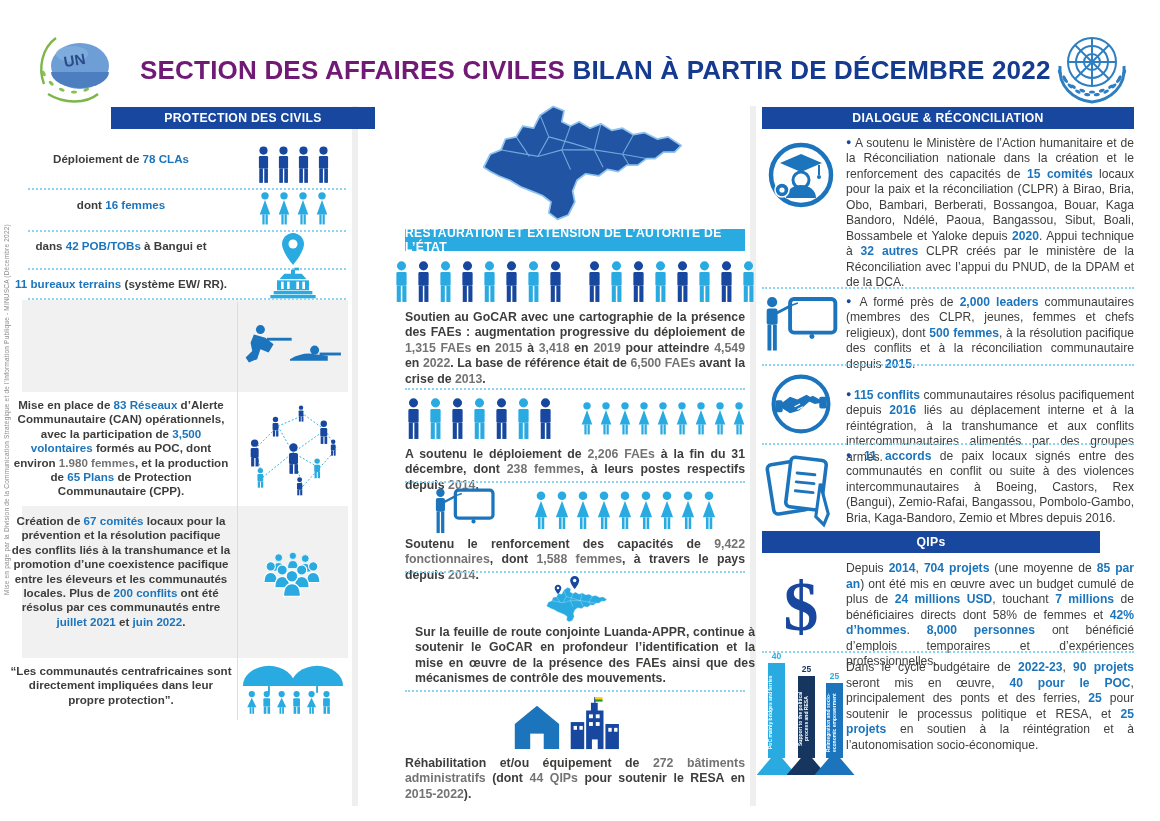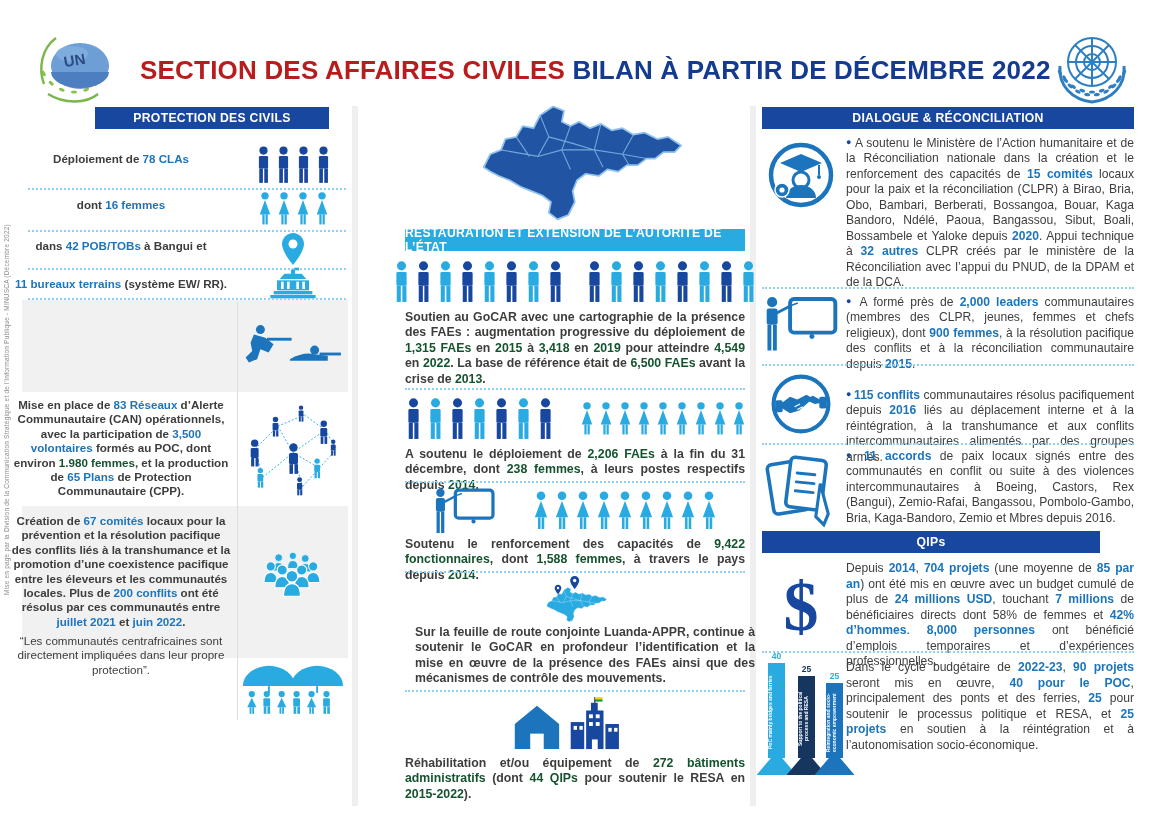--- a/index.html
+++ b/index.html
@@ -3,34 +3,34 @@
 <meta charset="utf-8">
 <style>
   html,body{margin:0;padding:0;background:#fff;}
   .page{position:relative;width:1160px;height:821px;background:#fff;overflow:hidden;
         font-family:"Liberation Sans",sans-serif;}
   .abs{position:absolute;}
   .credit{position:absolute;left:3px;top:130px;height:560px;writing-mode:vertical-rl;
           transform:rotate(180deg);font-size:6.5px;color:#8a8a8a;letter-spacing:.2px;text-align:center;}
   .title{position:absolute;left:140px;top:55px;width:900px;text-align:center;
          font-size:26px;font-weight:bold;letter-spacing:.2px;white-space:nowrap;}
-  .t1{color:#b91c1c;} .t2{color:#143B8F;}
+  .t1{color:#701a75;} .t2{color:#143B8F;}
   .colsep{position:absolute;top:106px;width:6px;height:700px;background:#EFEFEF;}
   .hdrbar{position:absolute;height:22px;background:#17479E;color:#fff;font-weight:bold;
           font-size:12.2px;display:flex;align-items:center;justify-content:center;letter-spacing:.3px;}
   .hdrbar.cyan{background:#29ABE2;}
   .band{position:absolute;left:22px;width:326px;background:#F1F1F1;}
   .dotted{position:absolute;border-top:2px dotted #8ED3F4;height:0;}
   .vline{position:absolute;width:1px;background:#DDDDDD;}
   .txt{position:absolute;color:#3D3D3C;}
   .ltxt{left:10px;width:222px;font-size:11.6px;line-height:14.4px;font-weight:600;text-align:center;}
   .mtxt{left:405px;width:340px;font-size:12.3px;line-height:15.4px;font-weight:600;text-align:justify;}
   .rtxt{left:846px;width:288px;font-size:12.1px;line-height:15.5px;font-weight:500;text-align:justify;}
   .hl-blue{color:#1C75BC;font-weight:600;}
-  .hl-cyan{color:#14532d;font-weight:600;}
+  .hl-cyan{color:#737373;font-weight:600;}
   .bullet::before{content:"\25CF\00a0";color:#17479E;font-size:9px;vertical-align:1.5px;}
   .licon{position:absolute;left:240px;width:106px;display:flex;align-items:center;justify-content:center;}
   .people{display:flex;align-items:flex-end;gap:3px;}
   .mrow{position:absolute;left:405px;width:340px;display:flex;align-items:center;justify-content:center;gap:10px;}
   .ricon{position:absolute;left:762px;width:78px;display:flex;align-items:center;justify-content:center;}
   .dollar{font-family:"Liberation Serif",serif;font-weight:800;font-size:70px;color:#17479E;line-height:70px;}
   .qbar{position:absolute;bottom:20px;}
   .qflare{position:absolute;height:17px;clip-path:polygon(0 100%,36% 0,64% 0,100% 100%);bottom:3px;}
   .qval{position:absolute;font-size:8.5px;font-weight:bold;text-align:center;width:100%;margin-top:40px;}
   .qlab{position:absolute;left:0;right:0;top:8px;bottom:4px;color:#fff;font-size:5px;font-weight:bold;
@@ -87,21 +87,21 @@
         <ellipse cx="50.8" cy="68.6" rx="3" ry="1.6" fill="#2E7FC2" transform="rotate(171 50.8 68.6)"></ellipse>
         <ellipse cx="41.2" cy="68.6" rx="3" ry="1.6" fill="#2E7FC2" transform="rotate(189 41.2 68.6)"></ellipse>
         <ellipse cx="31.9" cy="65.6" rx="3" ry="1.6" fill="#2E7FC2" transform="rotate(207 31.9 65.6)"></ellipse>
         <ellipse cx="24.1" cy="59.9" rx="3" ry="1.6" fill="#2E7FC2" transform="rotate(225 24.1 59.9)"></ellipse>
         <ellipse cx="18.4" cy="52.1" rx="3" ry="1.6" fill="#2E7FC2" transform="rotate(243 18.4 52.1)"></ellipse>
     </svg></span>
 
   <div class="colsep" style="left:352px;"></div>
   <div class="colsep" style="left:750px;"></div>
 
-  <div class="hdrbar" style="left:95px;top:107px;width:234px;">PROTECTION DES CIVILS</div>
+  <div class="hdrbar" style="left:111px;top:107px;width:264px;">PROTECTION DES CIVILS</div>
 
   <div class="band" style="top:300px;height:92px;"></div>
   <div class="band" style="top:506px;height:152px;"></div>
   <div class="vline" style="left:237px;top:302px;height:418px;"></div>
 
   <div class="txt ltxt" style="top:152px;"><span>Déploiement de </span><span class="hl-blue">78 CLAs</span></div>
   <div class="licon" style="top:144px;height:42px;">
       <span class="people">
         <svg viewBox="0 0 20 44" style="height:38px;width:17px">
           <circle cx="10" cy="5" r="4.8" fill="#17479E"></circle>
@@ -308,21 +308,21 @@
           <circle cx="0" cy="0" r="5.5" fill="#29ABE2" stroke="#fff" stroke-width="1.2"></circle>
           <path d="M-8 19 Q-8 7 0 7 Q8 7 8 19 Z" fill="#29ABE2" stroke="#fff" stroke-width="1.2"></path>
         </g>
         <g transform="translate(44 33) scale(1.2)">
           <circle cx="0" cy="0" r="5.5" fill="#29ABE2" stroke="#fff" stroke-width="1.2"></circle>
           <path d="M-8 19 Q-8 7 0 7 Q8 7 8 19 Z" fill="#29ABE2" stroke="#fff" stroke-width="1.2"></path>
         </g>
       </svg>
     </div>
 
-  <div class="txt ltxt" style="top:634px;font-weight:400;"><span>“Les communautés centrafricaines sont directement impliquées dans leur propre protection”.</span></div>
+  <div class="txt ltxt" style="top:664px;font-weight:700;"><span>“Les communautés centrafricaines sont directement impliquées dans leur propre protection”.</span></div>
   <div class="licon" style="top:658px;height:62px;">
       <svg viewBox="0 0 110 60" style="height:58px">
       <path d="M3 27 A27 21 0 0 1 57 27 Z" fill="#29ABE2"></path>
         <path d="M53 27 A27 21 0 0 1 107 27 Z" fill="#29ABE2"></path>
       <line x1="30" y1="27" x2="30" y2="34" stroke="#29ABE2" stroke-width="2"></line>
         <line x1="80" y1="27" x2="80" y2="34" stroke="#29ABE2" stroke-width="2"></line>
       <g transform="translate(6 32) scale(1.25)">
           <circle cx="5" cy="2.6" r="2.6" fill="#29ABE2"></circle>
           <path d="M5 5.6 L8.8 13.5 H1.2 Z" fill="#29ABE2"></path>
           <rect x="3.2" y="13.5" width="1.5" height="5.5" fill="#29ABE2"></rect>
@@ -737,21 +737,21 @@
       <rect x="36" y="5" width="58" height="43" rx="5" fill="none" stroke="#1C75BC" stroke-width="5"></rect>
       <circle cx="64" cy="53" r="3.2" fill="#1C75BC"></circle>
       <circle cx="13" cy="9" r="6.5" fill="#1C75BC"></circle>
       <rect x="6" y="17" width="14" height="21" rx="3" fill="#1C75BC"></rect>
       <line x1="19" y1="23" x2="38" y2="13" stroke="#1C75BC" stroke-width="3.5"></line>
       <line x1="38" y1="13" x2="46" y2="10" stroke="#1C75BC" stroke-width="2.2"></line>
       <rect x="7" y="38" width="5" height="33" fill="#1C75BC"></rect>
         <rect x="14" y="38" width="5" height="33" fill="#1C75BC"></rect>
     </svg>
     </div>
-  <div class="txt rtxt bullet" style="top:294px;"><span>A formé près de </span><span class="hl-blue">2,000 leaders</span><span> communautaires (membres des CLPR, jeunes, femmes et chefs religieux), dont </span><span class="hl-blue">900 femmes</span><span>, à la résolution pacifique des conflits et à la réconciliation communautaire depuis </span><span class="hl-blue">2015</span><span>.</span></div>
+  <div class="txt rtxt bullet" style="top:294px;"><span>A formé près de </span><span class="hl-blue">2,000 leaders</span><span> communautaires (membres des CLPR, jeunes, femmes et chefs religieux), dont </span><span class="hl-blue">500 femmes</span><span>, à la résolution pacifique des conflits et à la réconciliation communautaire depuis </span><span class="hl-blue">2015</span><span>.</span></div>
   <div class="dotted" style="left:762px;top:364px;width:372px;"></div>
 
   <div class="ricon" style="top:372px;height:64px;">
       <svg viewBox="0 0 70 70" style="height:100%">
       <circle cx="35" cy="35" r="30" fill="#fff" stroke="#1C75BC" stroke-width="4.5"></circle>
       <g fill="#1C75BC">
         <path d="M10 37 l13 -10 8 3 10 -5 7 4 -15 13 -10 3 z"></path>
         <path d="M61 33 l-13 -7 -9 4 11 5 z"></path>
         <rect x="7" y="31" width="8" height="13" rx="2"></rect>
           <rect x="55" y="27" width="8" height="13" rx="2"></rect>

